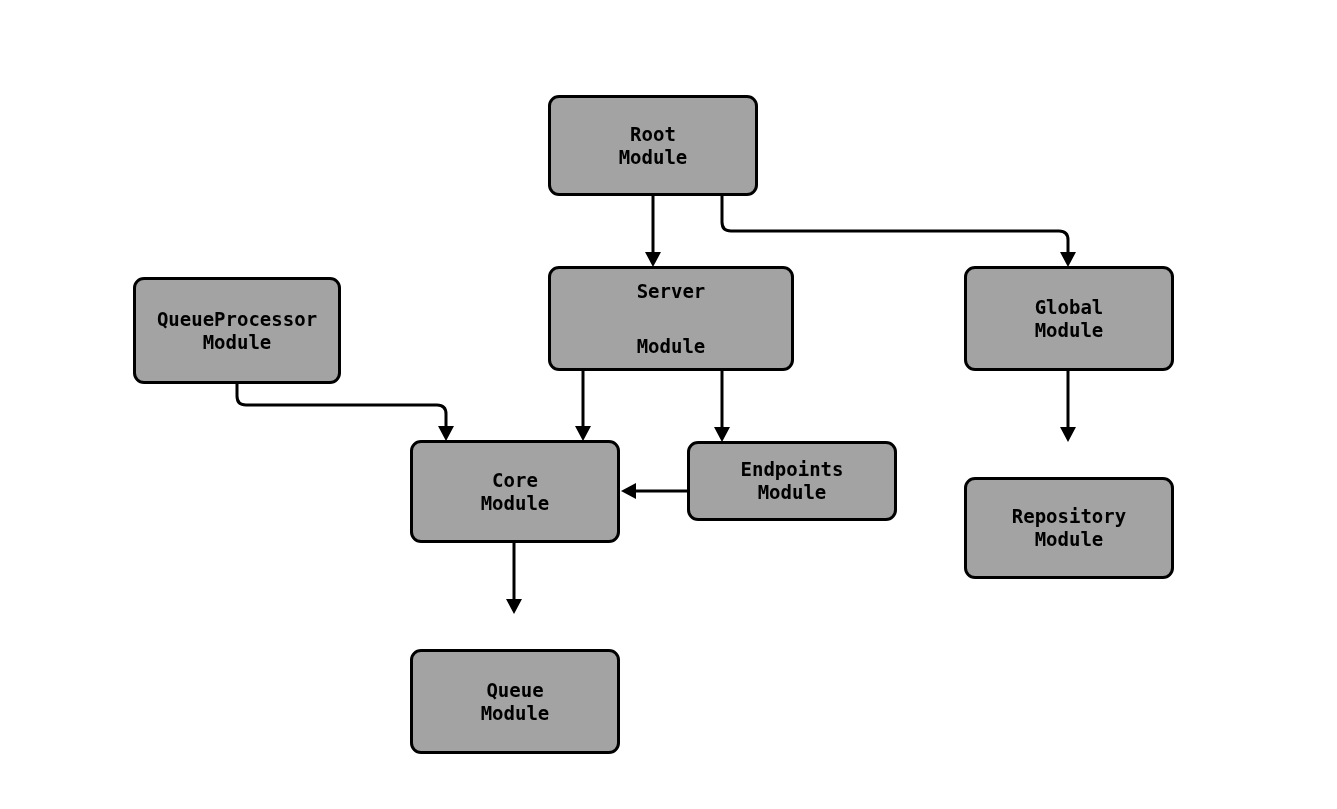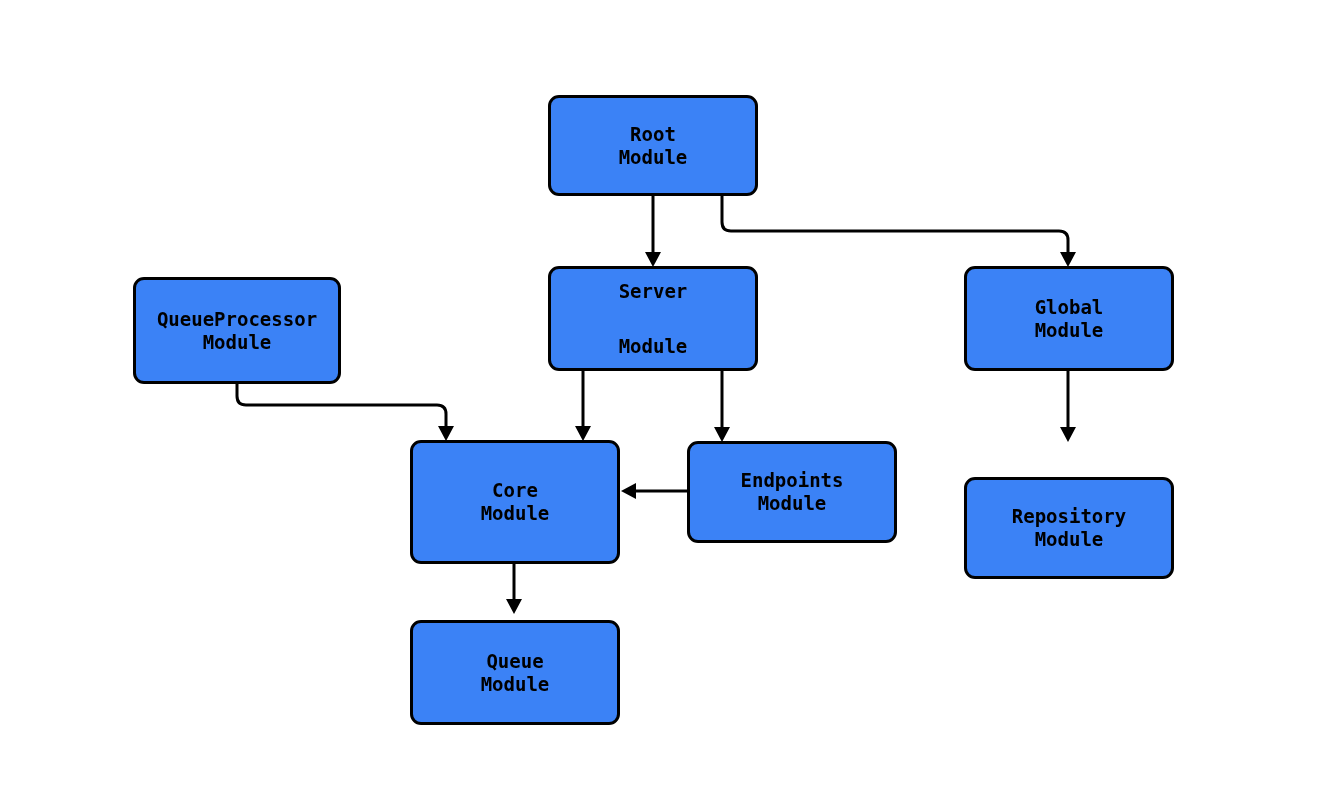--- a/index.html
+++ b/index.html
@@ -26,21 +26,21 @@
     position: absolute;
     left: 0;
     top: 0;
     width: 1337px;
     height: 809px;
     pointer-events: none;
   }
   .node-box {
     position: absolute;
     box-sizing: border-box;
-    background: #3b82f6;
+    background: #a3a3a3;
     border: 3px solid #000000;
     border-radius: 11px;
     display: flex;
     flex-direction: column;
     align-items: center;
     justify-content: center;
     text-align: center;
     z-index: 2;
   }
   .node-label {
@@ -96,43 +96,43 @@
   <div class="node-box" style="left:548px; top:95px; width:210px; height:101px;">
     <span class="node-label">Root</span>
     <span class="node-label">Module</span>
   </div>
 
   <div class="node-box" style="left:133px; top:277px; width:208px; height:107px;">
     <span class="node-label">QueueProcessor</span>
     <span class="node-label">Module</span>
   </div>
 
-  <div class="node-box" style="left:548px; top:266px; width:210px; height:105px;gap:32px;">
+  <div class="node-box" style="left:548px; top:266px; width:246px; height:105px;gap:32px;">
     <span class="node-label">Server</span>
     <span class="node-label">Module</span>
   </div>
 
   <div class="node-box" style="left:964px; top:266px; width:210px; height:105px;">
     <span class="node-label">Global</span>
     <span class="node-label">Module</span>
   </div>
 
-  <div class="node-box" style="left:410px; top:440px; width:210px; height:124px;">
+  <div class="node-box" style="left:410px; top:440px; width:210px; height:103px;">
     <span class="node-label">Core</span>
     <span class="node-label">Module</span>
   </div>
 
-  <div class="node-box" style="left:687px; top:441px; width:210px; height:102px;">
+  <div class="node-box" style="left:687px; top:441px; width:210px; height:80px;">
     <span class="node-label">Endpoints</span>
     <span class="node-label">Module</span>
   </div>
 
   <div class="node-box" style="left:964px; top:441px; width:210px; height:102px;margin-top:36px;">
     <span class="node-label">Repository</span>
     <span class="node-label">Module</span>
   </div>
 
-  <div class="node-box" style="left:410px; top:620px; width:210px; height:105px;">
+  <div class="node-box" style="left:410px; top:649px; width:210px; height:105px;">
     <span class="node-label">Queue</span>
     <span class="node-label">Module</span>
   </div>
 
 </div>
 
 </body></html>

